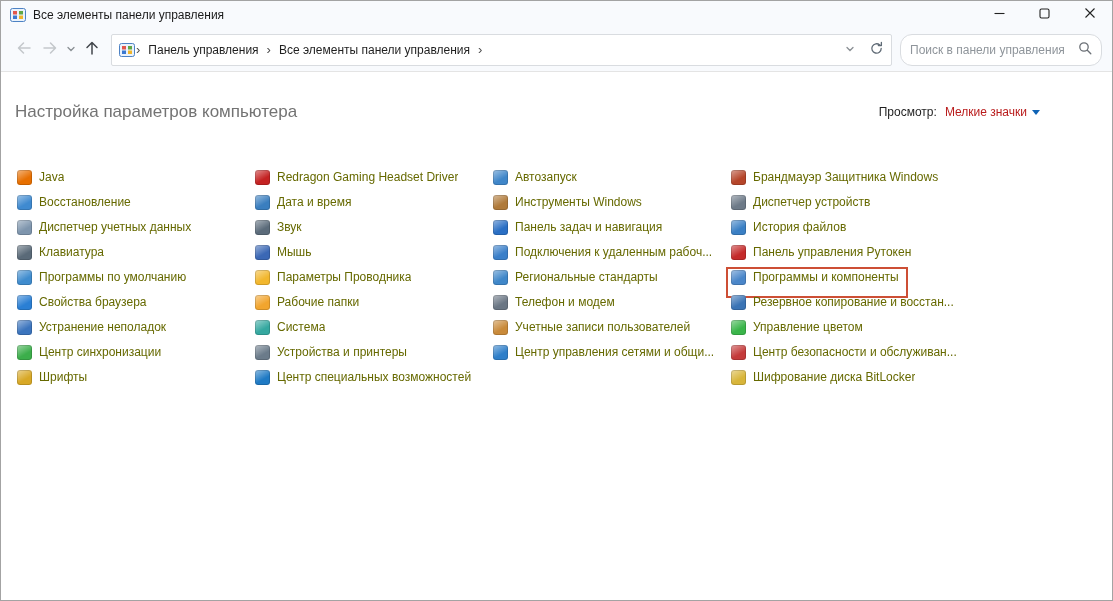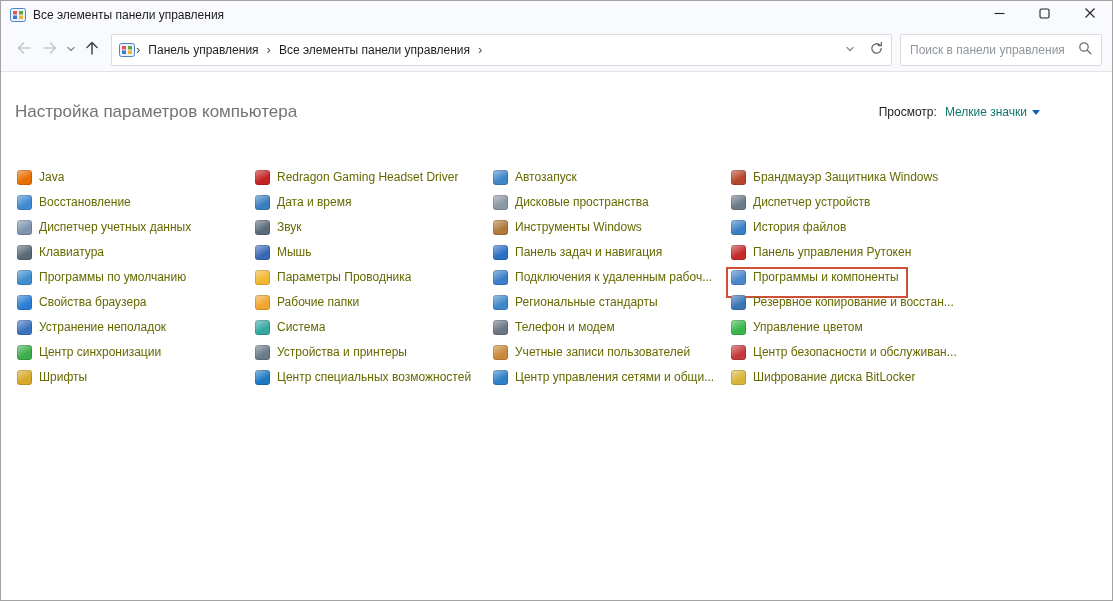--- a/index.html
+++ b/index.html
@@ -18,30 +18,30 @@
   
   .navbar { height:44px; background:#f8fafd; border-bottom:1px solid #e4e4e4; display:flex; align-items:center; padding:0 10px; flex:none; }
   .nav-btn { width:26px; height:28px; border:none; background:transparent; display:flex; align-items:center; justify-content:center; cursor:pointer; flex:none; }
   .nav-btn.small { width:16px; }
   .address-bar { flex:1; height:32px; margin-left:6px; margin-right:8px; background:#fff; border:1px solid #d9dce0; border-radius:2px; display:flex; align-items:center; padding:0 2px 0 7px; font-size:12px; color:#1f1f1f; }
   .address-bar .app-icon { width:16px; height:16px; display:inline-flex; flex:none; }
   .crumb { height:28px; display:flex; align-items:center; padding:8px 7px; border:none; background:transparent; font-size:12px; color:#1f1f1f; cursor:pointer; white-space:nowrap; }
   .crumb-sep { color:#4b4b4b; font-size:13px; padding:0 1px; }
   .address-spacer { flex:1; }
   .addr-icon-btn { width:26px; height:28px; border:none; background:transparent; display:flex; align-items:center; justify-content:center; cursor:pointer; }
-  .search-box { width:202px; height:32px; background:#fff; border:1px solid #d9dce0; border-radius:2px; display:flex; align-items:center; padding:0 9px; flex:none; }
+  .search-box { width:202px; height:32px; background:#fff; border:1px solid #d9dce0; border-radius:12px; display:flex; align-items:center; padding:0 9px; flex:none; }
   .search-box input { flex:1; border:none; outline:none; font-size:12px; color:#333; font-family:"Liberation Sans", sans-serif; background:transparent; }
   .search-box input::placeholder { color:#8f959b; }
 
   
   .content { flex:1; background:#fff; padding:0 14px; overflow:hidden; }
   .page-header { display:flex; justify-content:space-between; align-items:center; margin-top:30px; margin-bottom:48px; padding-right:58px; }
   .page-title { font-size:17px; font-weight:400; color:#737373; }
   .view-controls { display:flex; align-items:center; gap:8px; font-size:12px; color:#1f1f1f; }
-  .view-link { display:flex; align-items:center; gap:5px; color:#0f766e; cursor:pointer; }
+  .view-link { display:flex; align-items:center; gap:5px; color:#b91c1c; cursor:pointer; }
   .caret-down { width:0; height:0; border-left:4px solid transparent; border-right:4px solid transparent; border-top:5px solid #0f63b5; display:inline-block; }
 
   
   .items-grid { display:flex; }
   .col { width:238px; display:flex; flex-direction:column; flex:none; }
   .item { height:25px; display:flex; align-items:flex-start; gap:7px; padding:0 6px 0 2px; cursor:pointer; width:fit-content; max-width:236px; }
   .item-icon { width:15px; height:15px; border-radius:3px; flex:none; background-image:linear-gradient(150deg, rgba(255,255,255,.5), rgba(255,255,255,0) 60%); box-shadow: inset 0 0 0 1px rgba(0,0,0,.15); }
   .item-label { font-size:12px; color:#666900; white-space:nowrap; overflow:hidden; text-overflow:ellipsis; }
   .item.highlighted { outline:2px solid #cd4f35; outline-offset:1px; }
 </style>
@@ -228,24 +228,20 @@
             <span class="item-icon" style="background-color: rgb(31, 122, 196);"></span>
             <span class="item-label">Центр специальных возможностей</span>
           </div>
         </div>
         <div class="col">
           <div class="item">
             <span class="item-icon" style="background-color: rgb(63, 134, 201);"></span>
             <span class="item-label">Автозапуск</span>
           </div>
           <div class="item">
-            <span class="item-icon" style="background-color: rgb(138, 151, 165);"></span>
-            <span class="item-label">Дисковые пространства</span>
-          </div>
-          <div class="item">
             <span class="item-icon" style="background-color: rgb(176, 122, 58);"></span>
             <span class="item-label">Инструменты Windows</span>
           </div>
           <div class="item">
             <span class="item-icon" style="background-color: rgb(42, 111, 196);"></span>
             <span class="item-label">Панель задач и навигация</span>
           </div>
           <div class="item">
             <span class="item-icon" style="background-color: rgb(58, 127, 201);"></span>
             <span class="item-label">Подключения к удаленным рабоч...</span>

